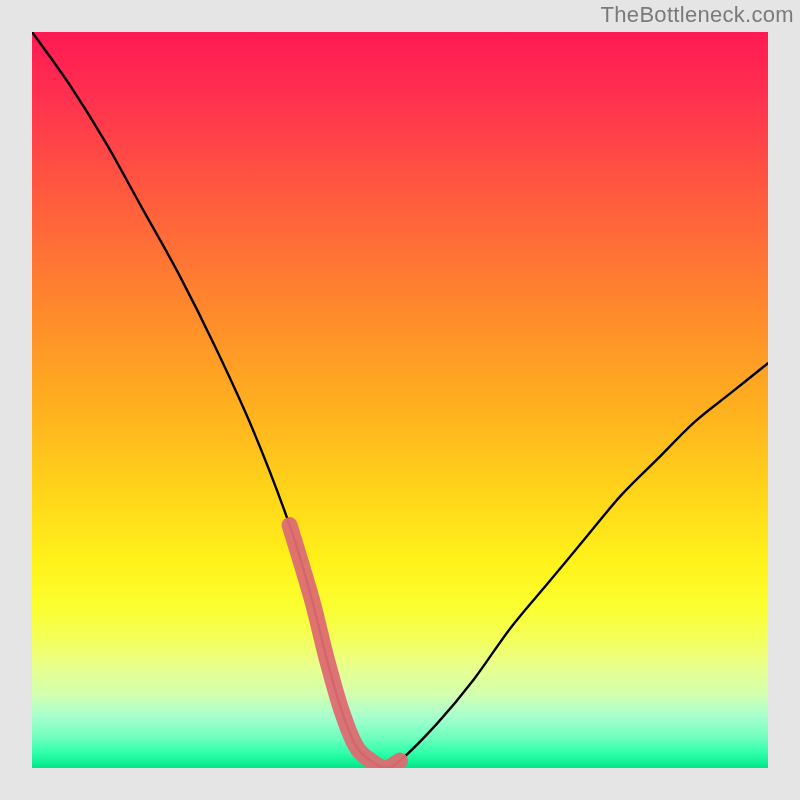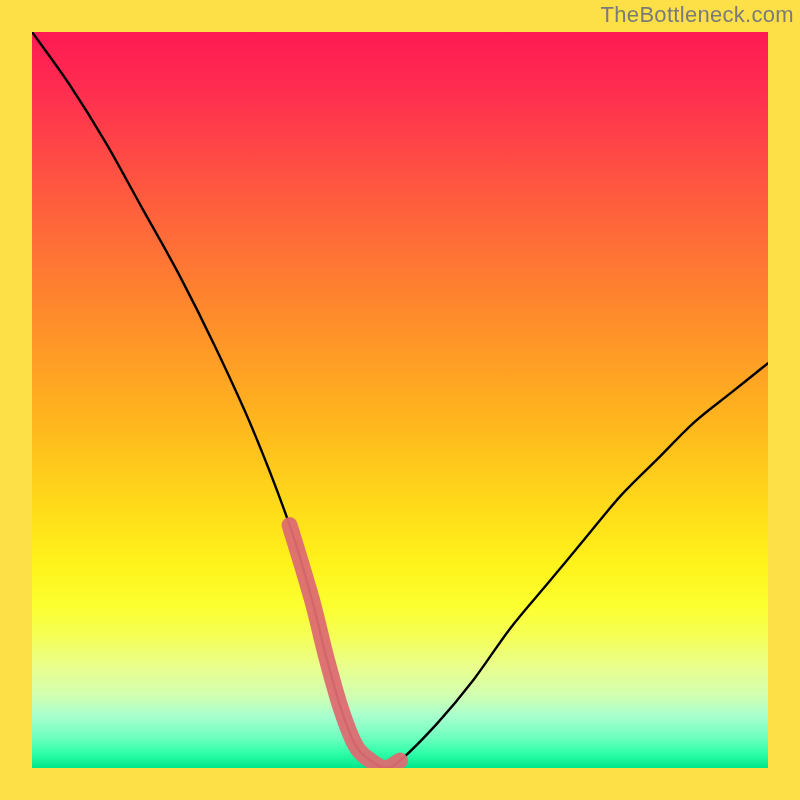--- a/index.html
+++ b/index.html
@@ -10,21 +10,21 @@
     background: #000;
     font-family: Arial, Helvetica, sans-serif;
     overflow: hidden;
   }
   .frame {
     position: absolute;
     left: 0;
     top: 0;
     width: 800px;
     height: 800px;
-    background: #fde047;
+    background: #e5e5e5;
   }
   .plot-area {
     position: absolute;
     left: 32px;
     top: 32px;
     width: 736px;
     height: 736px;
     overflow: hidden;
   }
   .gradient-bg {

